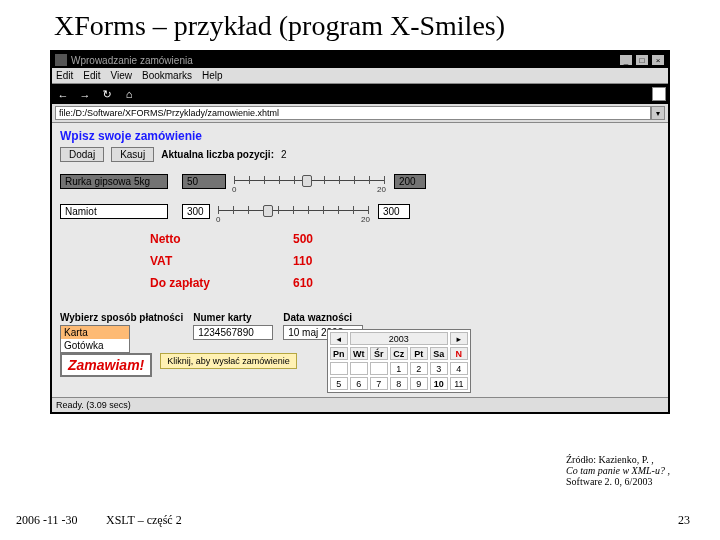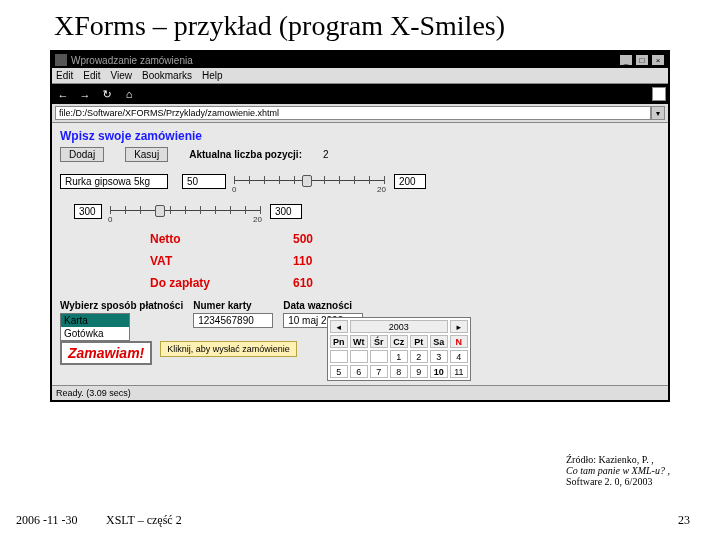--- a/index.html
+++ b/index.html
@@ -18,43 +18,43 @@
   .tbtn { width:18px; height:16px; background:#000; color:#fff; display:inline-flex; align-items:center; justify-content:center; font-size:11px; }
   .toolbar .spacer { flex:1; }
   .stopb { width:14px; height:14px; background:#fff; border:1px solid #888; }
 
   .addrbar { background:#ddd; padding:2px 3px; display:flex; border-bottom:1px solid #888; }
   .addrinput { flex:1; background:#fff; border:1px solid #888; padding:1px 3px; font-size:9px; font-family:Arial; }
   .dropbtn { width:14px; background:#ccc; border:1px solid #888; display:inline-flex; align-items:center; justify-content:center; font-size:8px; }
 
   .client { background:#e8e8e8; padding:6px 8px 4px 8px; }
   .heading1 { color:#1a1aff; font-weight:bold; font-size:12px; margin-bottom:4px; }
-  .btnrow { display:flex; align-items:center; gap:21px; font-size:10px; }
+  .btnrow { display:flex; align-items:center; gap:7px; font-size:10px; }
   .gbtn { background:#ddd; border:1px solid #777; padding:1px 8px; font-size:10px; cursor:pointer; }
 
   .itemrow { display:flex; align-items:center; margin-top:8px; font-size:10px; }
-  .ybox { background:#ffffff; border:1px solid #000; padding:1px 4px; display:inline-block; }
+  .ybox { background:#737373; border:1px solid #000; padding:1px 4px; display:inline-block; }
   .wbox { background:#fff; border:1px solid #000; padding:1px 4px; display:inline-block; }
   .gap { display:inline-block; }
   .slider { position:relative; height:22px; display:inline-block; }
   .slider .track { position:absolute; top:10px; left:0; right:0; border-top:1px solid #444; }
   .slider .tick { position:absolute; top:6px; width:1px; height:8px; background:#555; }
   .slider .ends { position:absolute; top:15px; font-size:8px; color:#333; }
   .slider .thumb { position:absolute; top:5px; width:10px; height:12px; background:#ddd; border:1px solid #555; border-radius:2px; }
 
   .totals { margin-top:10px; font-weight:bold; font-size:12px; }
   .totals .row { display:flex; }
   .totals .lbl { color:#d00; width:143px; margin-left:90px; }
   .totals .val { color:#d00; width:60px; }
 
-  .payrow { display:flex; gap:10px; align-items:flex-start; margin-top:10px; font-size:10px; }
+  .payrow { display:flex; gap:10px; align-items:flex-start; margin-top:22px; font-size:10px; }
   .pcol .l { font-weight:bold; margin-bottom:2px; }
   .sel { background:#fff; border:1px solid #777; width:70px; }
   .sel div { padding:1px 3px; }
-  .sel .active { background:#0f766e; }
+  .sel .active { background:#fdba74; }
   .txtin { background:#fff; border:1px solid #777; padding:1px 4px; width:80px; }
   .datein { background:#fff; border:1px solid #777; padding:1px 4px; width:80px; display:inline-flex; justify-content:space-between; }
 
   .orderrow { display:flex; align-items:flex-start; gap:8px; }
   .orderbtn { background:#fff; border:2px solid #777; color:#d00; font-weight:bold; font-size:14px; padding:2px 6px; font-style:italic; }
   .hint { background:#fff1b3; border:1px solid #b5a642; padding:2px 6px; font-size:9px; }
 
   .cal { border:1px solid #777; background:#fff; font-size:9px; }
   .cal td, .cal th { border:1px solid #bbb; width:18px; height:13px; text-align:center; padding:0; }
   .cal th { background:#eee; font-weight:bold; }
@@ -133,20 +133,21 @@
             <span class="tick" style="left:100%"></span>
           <span class="thumb" style="left:45%"></span>
           <span class="ends" style="left:-2px">0</span>
           <span class="ends" style="right:-2px">20</span>
         </span>
         <span class="gap" style="width:10px"></span>
         <span class="ybox" style="width:32px">200</span>
       </div>
 
       <div class="itemrow">
+        <span class="wbox" style="width:108px">Namiot</span>
         <span class="gap" style="width:14px"></span>
         <span class="wbox" style="width:28px">300</span>
         <span class="gap" style="width:8px"></span>
         <span class="slider" style="width:150px">
           <span class="track"></span>
           <span class="tick" style="left:0%"></span>
             <span class="tick" style="left:10%"></span>
             <span class="tick" style="left:20%"></span>
             <span class="tick" style="left:30%"></span>
             <span class="tick" style="left:40%"></span>

